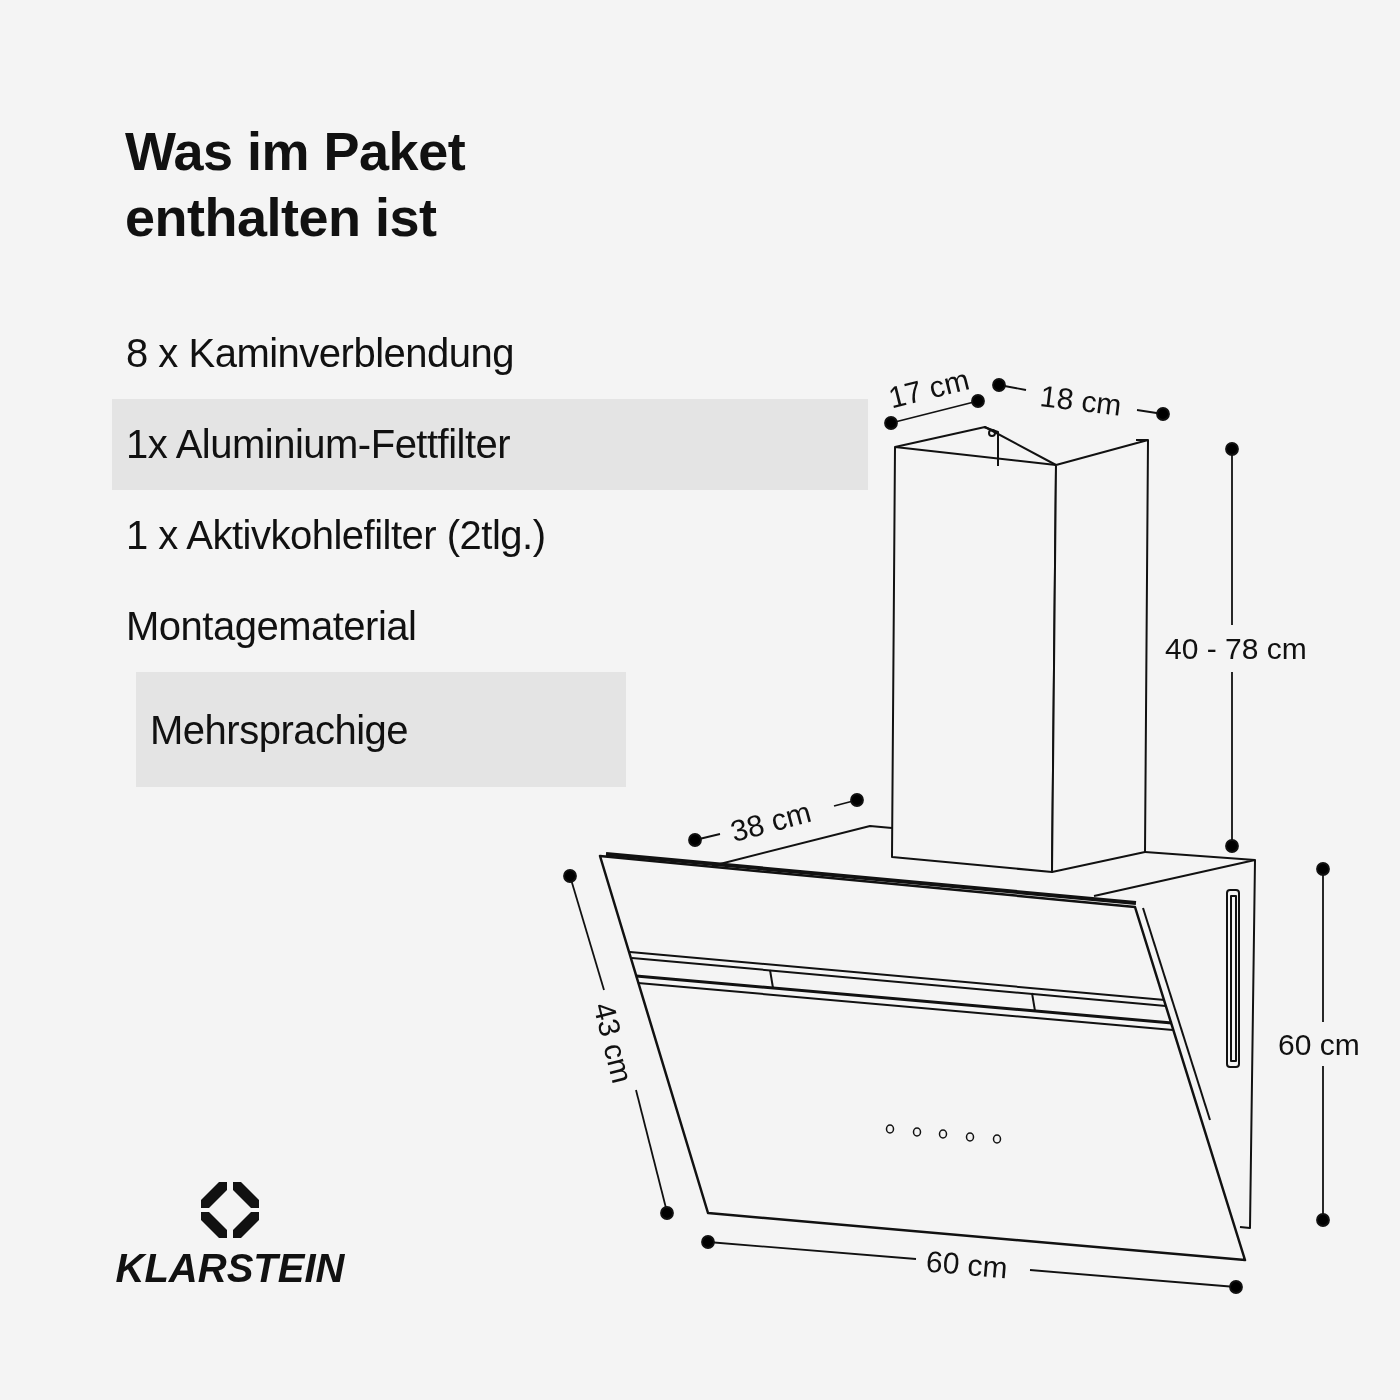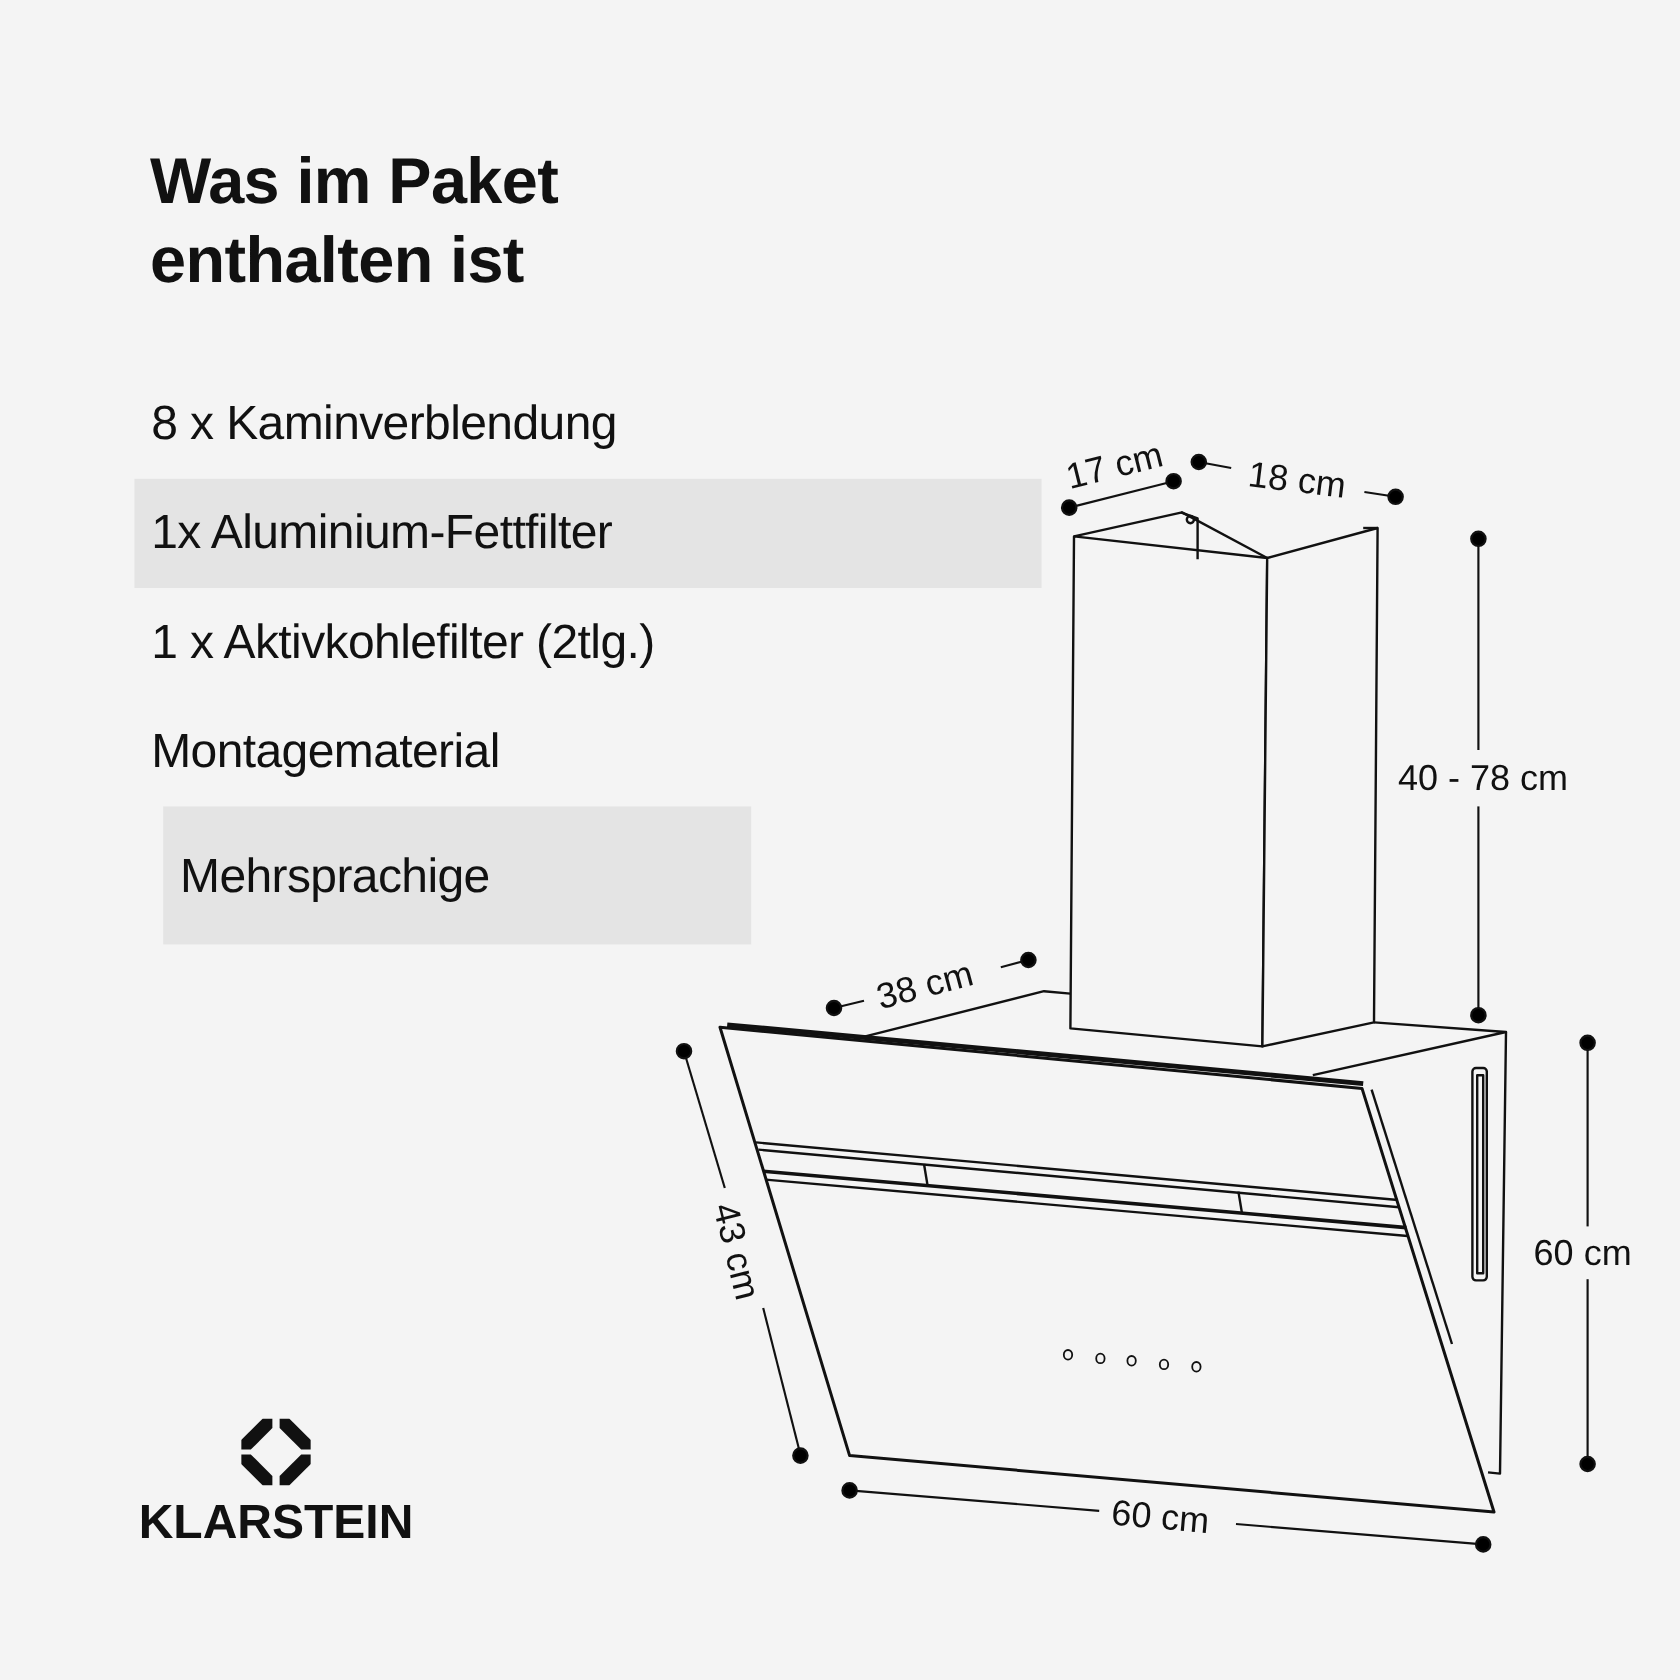--- a/index.html
+++ b/index.html
@@ -5,21 +5,21 @@
   html, body { margin:0; padding:0; }
   body { width:1400px; height:1400px; background:#f4f4f4; position:relative; overflow:hidden;
          font-family:"Liberation Sans", "DejaVu Sans", sans-serif; color:#111; }
   .title { position:absolute; left:113px; top:106px; font-size:54px; font-weight:bold; line-height:66px; letter-spacing:-0.5px; margin:12px; }
   .list { position:absolute; left:112px; top:308px; width:756px; }
   .row { height:91px; display:flex; align-items:center; padding-left:14px; box-sizing:border-box; font-size:40px; letter-spacing:-0.5px; }
   .row.shade { background:#e4e4e4; }
   .row.tall { height:115px; line-height:50px; align-items:center;margin-left:24px; }
   .drawing { position:absolute; left:0; top:0; width:1400px; height:1400px; }
   .dim { position:absolute; font-size:30px; white-space:nowrap; color:#111; }
-  .logo { position:absolute; left:110px; top:1182px; width:240px; text-align:center; }
+  .logo { position:absolute; left:110px; top:1182px; width:240px; text-align:center;font-style:italic; }
   .logo-text { font-size:40px; font-weight:bold; letter-spacing:0px; margin-top:4px; }
 </style>
 </head>
 <body>
 
 <h1 class="title">
   <span>Was im Paket</span><br>
   <span>enthalten ist</span>
 </h1>
 

